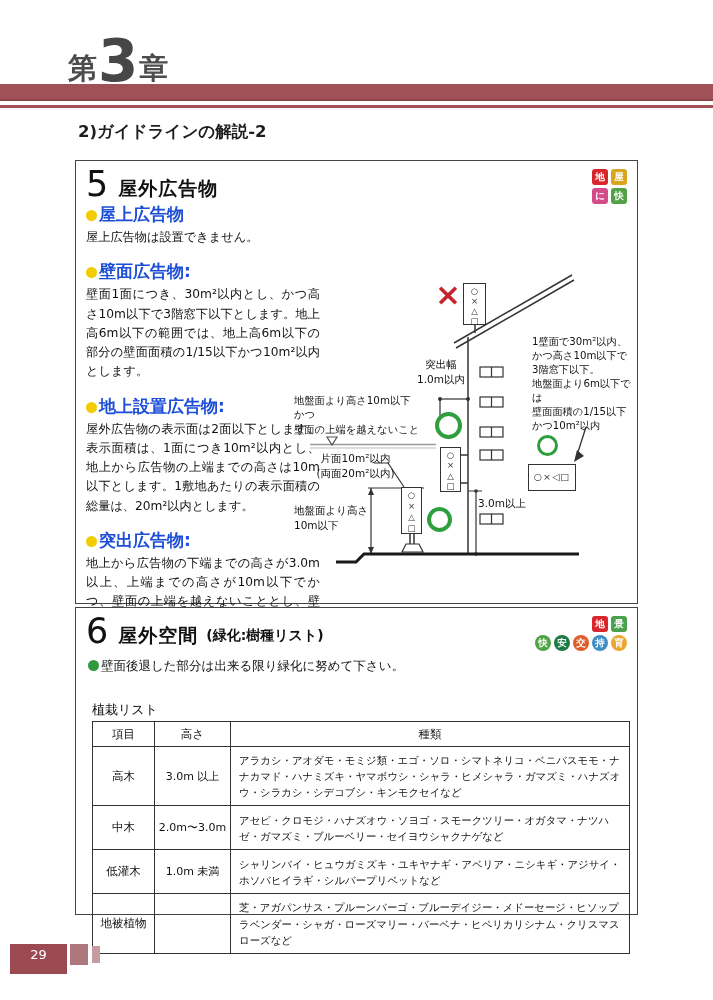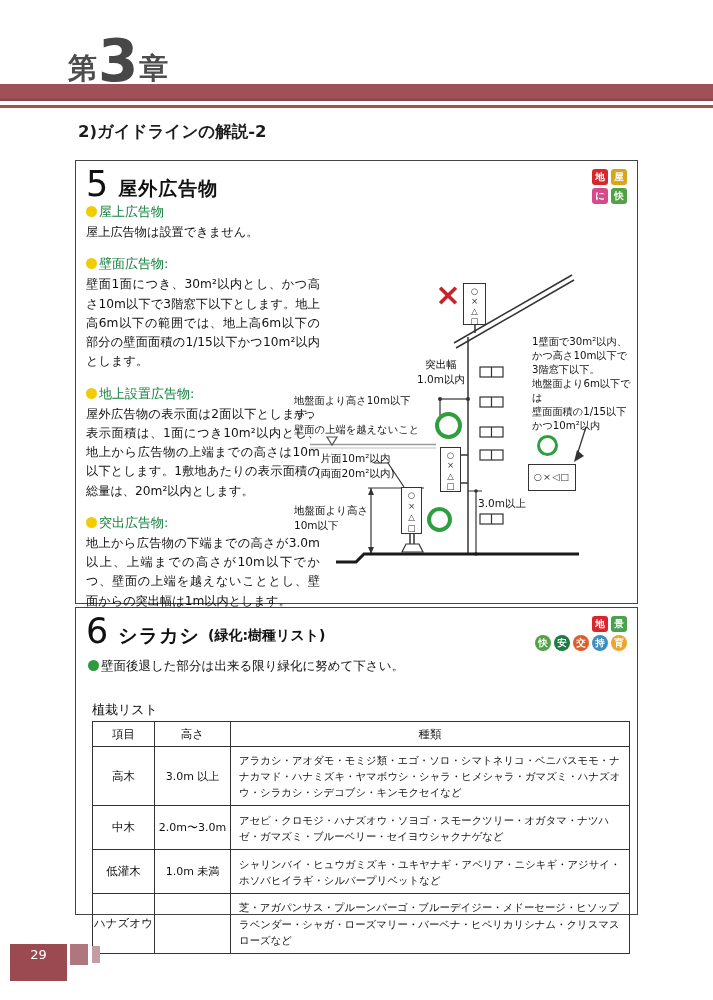--- a/index.html
+++ b/index.html
@@ -29,21 +29,21 @@
   .badges { position:absolute; right:10px; top:8px; }
   .badges-grid2 { display:grid; grid-template-columns:16px 16px; gap:3px; }
   .badge { width:16px; height:16px; border-radius:3px; color:#fff; font-size:9.5px; font-weight:bold; text-align:center; line-height:16px; }
   .badge.round { border-radius:50%; }
   .badge-rows { position:absolute; right:10px; top:8px; text-align:right; }
   .badge-row { display:flex; justify-content:flex-end; gap:3px; margin-bottom:3px; }
 
   
   .items-col { position:absolute; left:10px; top:42px; width:234px; }
   .item { margin-bottom:13px; }
-  .item-head { font-size:13px; font-weight:normal; color:#15803d; margin-bottom:2px; }
+  .item-head { font-size:17px; font-weight:bold; color:#1d4ed8; margin-bottom:2px; }
   .bullet { display:inline-block; width:11px; height:11px; border-radius:50%; margin-right:2px; vertical-align:-1px; }
   .bullet.yellow { background:#f0cc00; }
   .bullet.green  { background:#2f9a3d; }
   .item-body { font-size:12.2px; line-height:1.58; color:#111; text-align:justify; }
 
   
   .diagram { position:absolute; left:218px; top:110px; width:345px; height:330px; }
   .diagram svg { position:absolute; left:0; top:0; }
   .dlabel { position:absolute; white-space:pre-line; color:#111; }
   .lbl-projection   { left:118px; top:86px;  width:58px;  font-size:10.5px; line-height:1.4; text-align:center; }
@@ -68,21 +68,21 @@
   .table-title { position:absolute; left:16px; top:93px; font-size:13px; color:#111; }
   table.plant { position:absolute; left:16px; top:113px; width:538px; border-collapse:collapse; border:1.5px solid #333; }
   table.plant th, table.plant td { border:1px solid #333; color:#111; }
   table.plant th { font-size:11.5px; font-weight:normal; height:25px; text-align:center;margin-top:24px; }
   td.c-item { width:62px; font-size:11.5px; text-align:center; }
   td.c-height { width:76px; font-size:11px; text-align:center;margin-left:16px; }
   td.c-species { font-size:10.4px; line-height:1.55; padding:5px 8px; }
   table.plant td { height:44px; }
 
   
-  .pageno-block { position:absolute; left:10px; top:944px; width:57px; height:37px; background:#9c4a52; color:#fff; font-size:13px; text-align:center; line-height:21px; }
+  .pageno-block { position:absolute; left:10px; top:944px; width:57px; height:30px; background:#9c4a52; color:#fff; font-size:13px; text-align:center; line-height:21px; }
   .foot-sq2 { position:absolute; left:70px; top:944px; width:18px; height:21px; background:#ae777d; }
   .foot-sq3 { position:absolute; left:92px; top:946px; width:8px; height:17px; background:#c59ca0; }
 </style>
 </head>
 <body>
 
 <div class="page">
 
   <div class="chapter-title">
     <span class="ch-pre">第</span>
@@ -215,21 +215,21 @@
       <div class="redx">×</div>
       <div class="okc ok1"></div>
       <div class="okc ok2"></div>
       <div class="okc ok3"></div>
     </div>
   </div>
 
   <div class="box box6">
     <div class="sec-head">
       <span class="sec-num">6</span>
-      <span class="sec-title">シラカシ</span>
+      <span class="sec-title">屋外空間</span>
       <span class="sec-title-note">(緑化:樹種リスト)</span>
     </div>
     <div class="badge-rows">
       <div class="badge-row">
         <span class="badge" style="background: rgb(216, 38, 44);">地</span>
         <span class="badge" style="background: rgb(74, 161, 78);">景</span>
       </div>
       <div class="badge-row">
         <span class="badge round" style="background: rgb(81, 162, 69);">快</span>
         <span class="badge round" style="background: rgb(30, 122, 68);">安</span>
@@ -261,21 +261,21 @@
           <td class="c-item">中木</td>
           <td class="c-height">2.0m〜3.0m</td>
           <td class="c-species">アセビ・クロモジ・ハナズオウ・ソヨゴ・スモークツリー・オガタマ・ナツハゼ・ガマズミ・ブルーベリー・セイヨウシャクナゲなど</td>
         </tr>
         <tr>
           <td class="c-item">低灌木</td>
           <td class="c-height">1.0m 未満</td>
           <td class="c-species">シャリンバイ・ヒュウガミズキ・ユキヤナギ・アベリア・ニシキギ・アジサイ・ホソバヒイラギ・シルバープリベットなど</td>
         </tr>
         <tr>
-          <td class="c-item">ハナズオウ</td>
+          <td class="c-item">地被植物</td>
           <td class="c-height"></td>
           <td class="c-species">芝・アガパンサス・プルーンバーゴ・ブルーデイジー・メドーセージ・ヒソップラベンダー・シャガ・ローズマリー・バーベナ・ヒペリカリシナム・クリスマスローズなど</td>
         </tr>
       </tbody>
     </table>
   </div>
 
   <div class="pageno-block">29</div>
   <div class="foot-sq2"></div>
   <div class="foot-sq3"></div>

